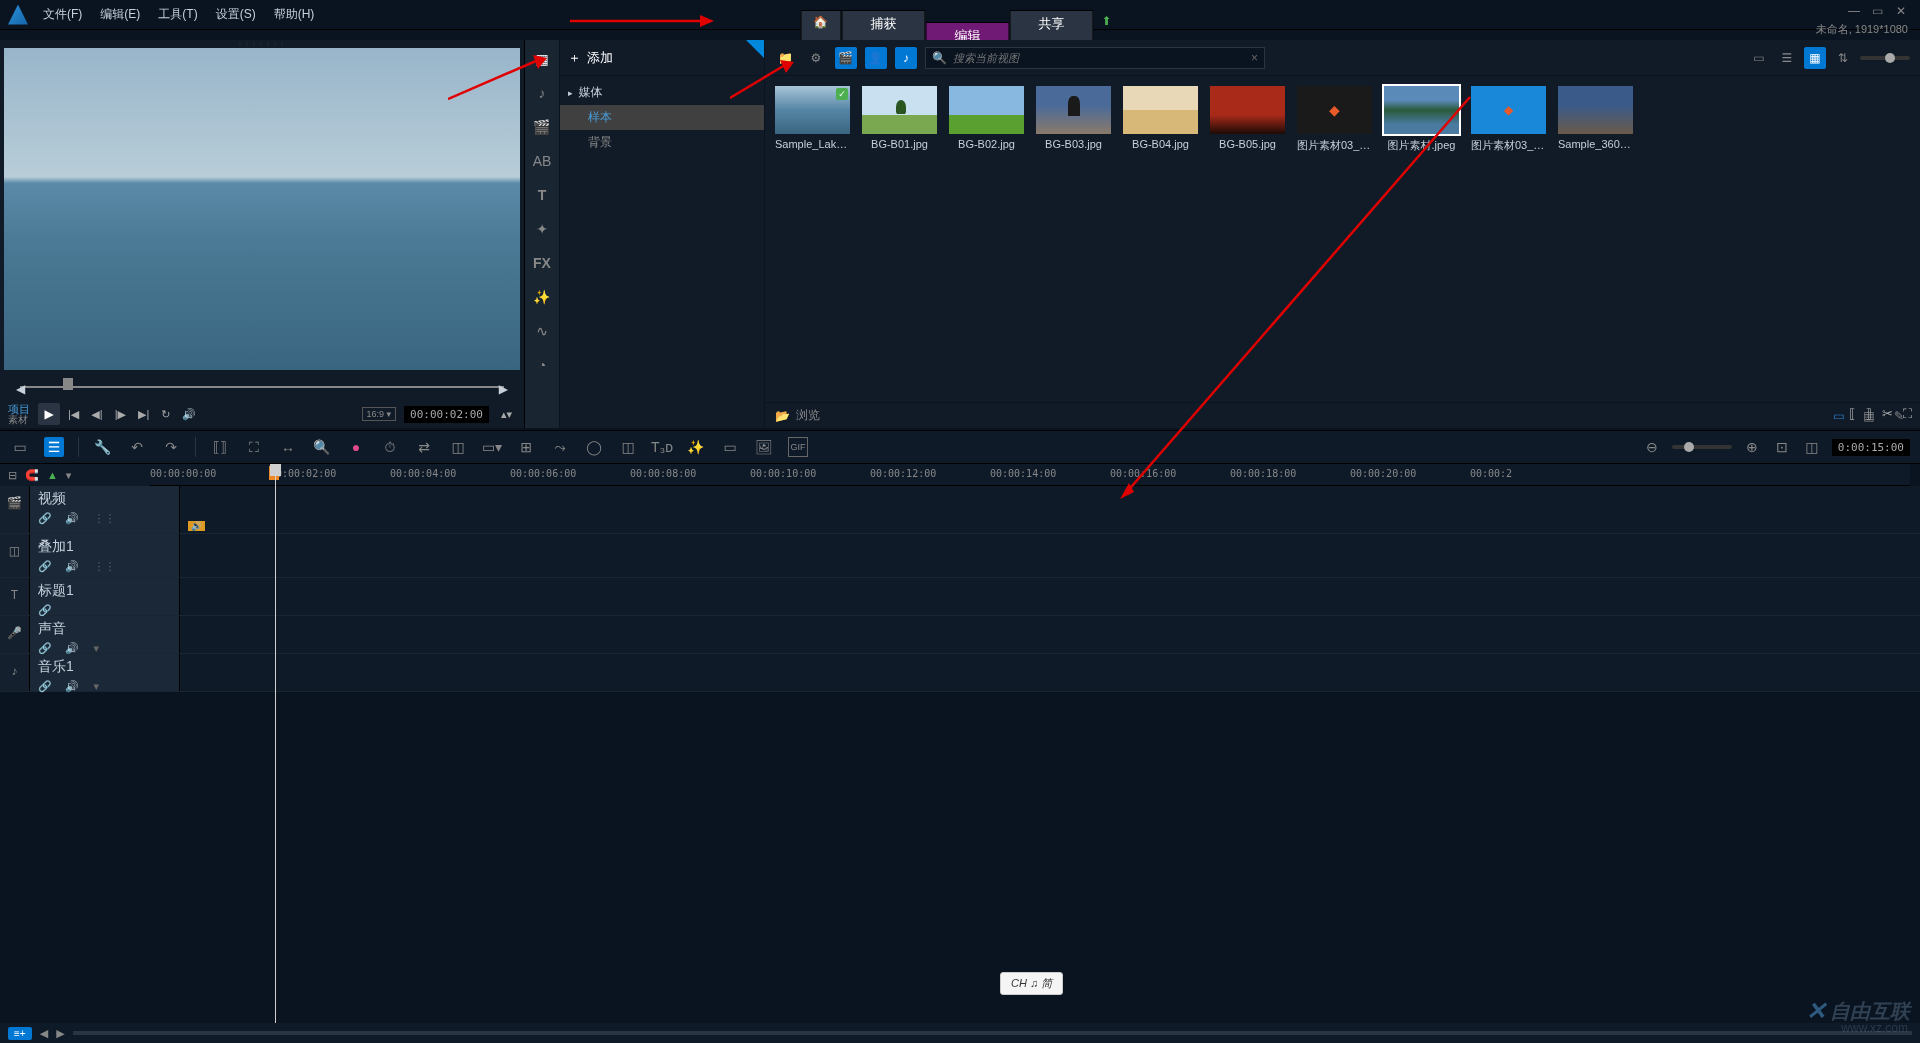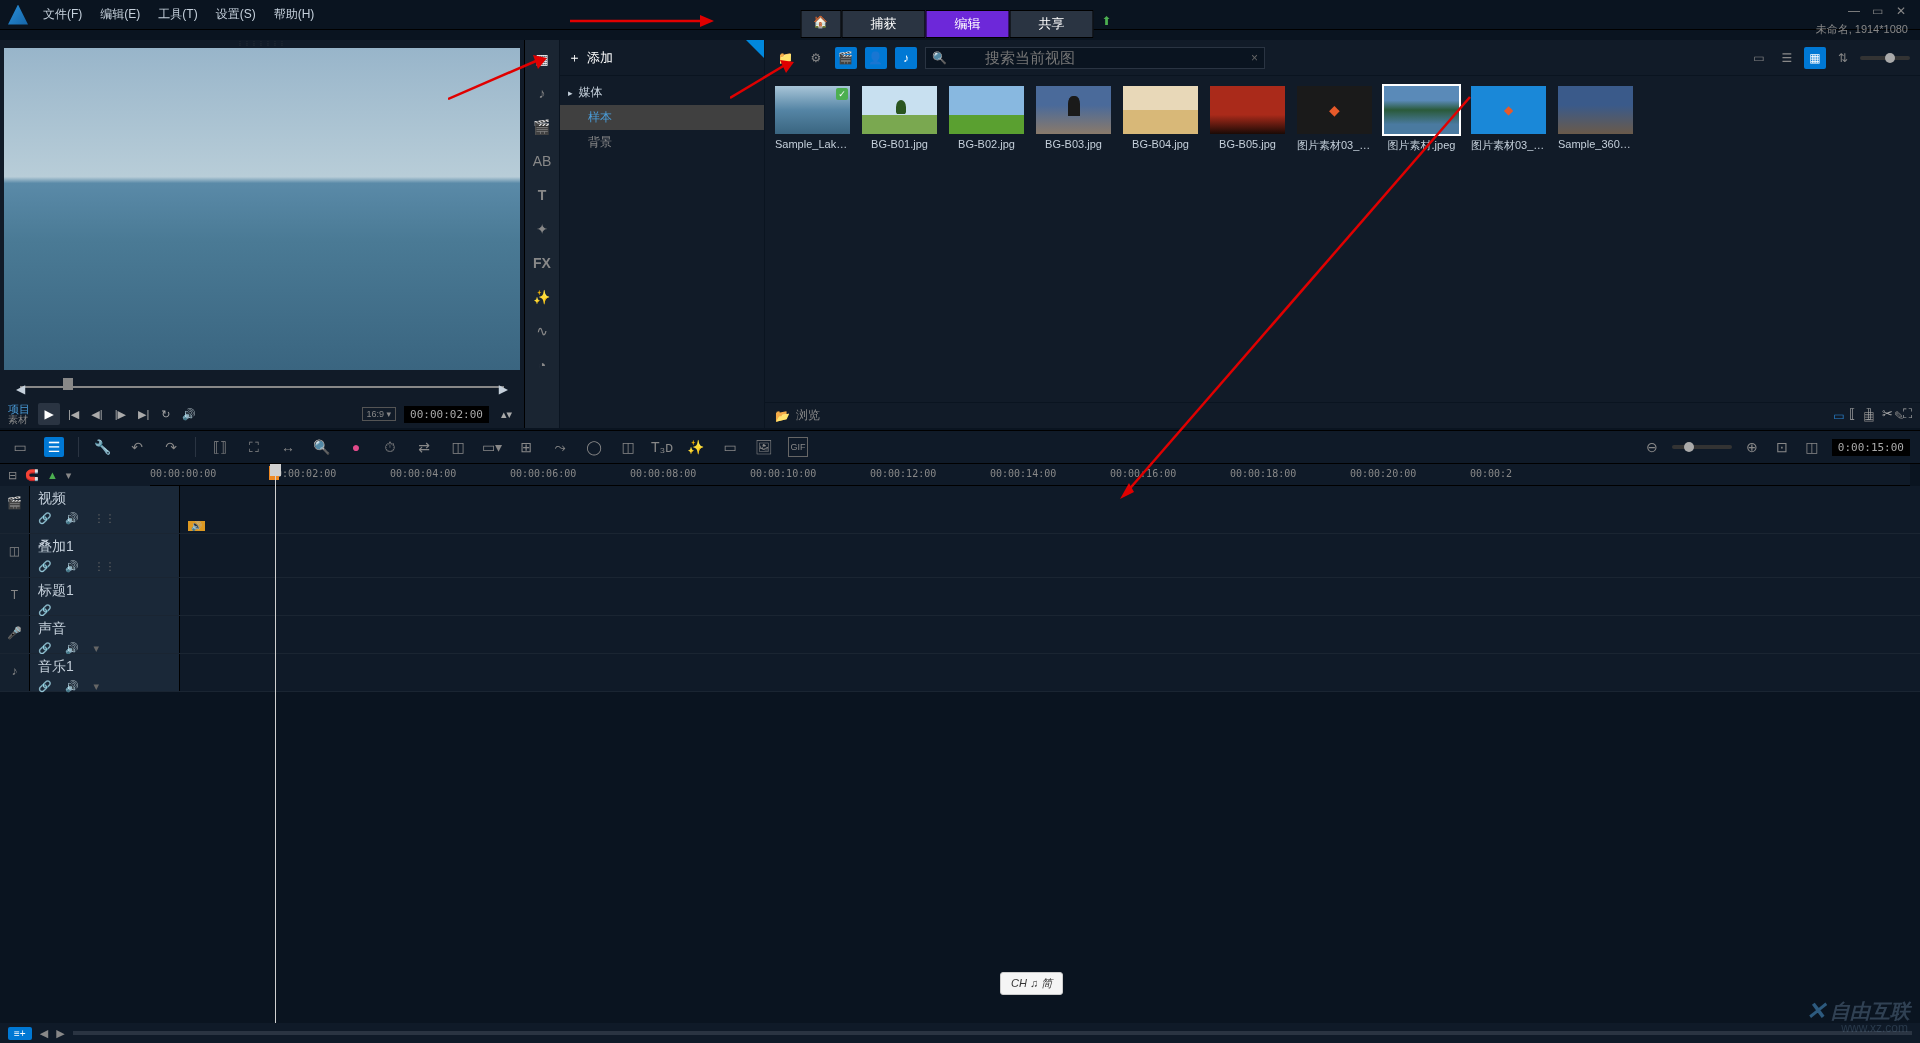--- a/index.html
+++ b/index.html
@@ -7,21 +7,21 @@
 
 
 .top-menubar { height: 30px; background: #0a1420; display: flex; align-items: center; padding: 0 8px; border-bottom: 1px solid #000; }
 .logo { width: 20px; height: 20px; background: linear-gradient(135deg, #2a8fd8, #1565a8); clip-path: polygon(50% 0%, 100% 100%, 0% 100%); margin-right: 15px; }
 .menu-items { display: flex; gap: 18px; }
 .menu-item { color: #c5d0db; cursor: pointer; font-size: 12px; }
 
 
 .main-tabs { position: absolute; top: 10px; left: 50%; transform: translateX(-50%); display: flex; gap: 0; }
 .main-tab { padding: 4px 28px; background: #2a3442; color: #fff; border: 1px solid #000; font-size: 13px; cursor: pointer; text-align: right; }
-.main-tab.active { background: #6d28d9; }
+.main-tab.active { background: #701a75; margin-top: 12px; }
 .home-tab { background: #2a3442; padding: 4px 12px; border: 1px solid #000; }
 .upload-icon { color: #4caf50; padding: 4px 8px; }
 
 
 .window-controls { position: absolute; top: 4px; right: 8px; display: flex; gap: 8px; align-items: center; }
 .win-ctrl { width: 16px; height: 10px; color: #888; cursor: pointer; }
 .window-title-info { position: absolute; top: 22px; right: 12px; font-size: 11px; color: #888; }
 
 
 .main-content { display: flex; position: absolute; top: 40px; left: 0; right: 0; height: 388px; }
@@ -57,21 +57,21 @@
 .tree-item { padding: 4px 8px 4px 28px; color: #888; cursor: pointer; font-size: 12px; }
 .tree-item.selected { color: #4a9cd8; background: #404040; }
 .tree-parent { padding: 4px 8px 4px 8px; color: #c5d0db; display: flex; align-items: center; gap: 6px; }
 
 
 .media-browser { flex: 1; display: flex; flex-direction: column; background: #111b28; }
 .media-toolbar { height: 36px; display: flex; align-items: center; padding: 0 10px; gap: 8px; border-bottom: 1px solid #0a1420; }
 .media-tool-icon { width: 22px; height: 22px; color: #888; display: flex; align-items: center; justify-content: center; cursor: pointer; border-radius: 2px; font-size: 12px; }
 .media-tool-icon.active { background: #0078d4; color: #fff; }
 .search-box { flex: 1; max-width: 340px; background: #0a1420; border: 1px solid #2a3442; height: 22px; display: flex; align-items: center; padding: 0 6px; gap: 6px; }
-.search-input { flex: 1; background: transparent; border: none; color: #888; font-size: 15px; outline: none; margin-left: 32px; }
+.search-input { flex: 1; background: transparent; border: none; color: #888; font-style: italic; font-size: 11px; outline: none; }
 .slider-widget { width: 50px; height: 4px; background: #333; position: relative; border-radius: 2px; }
 .slider-thumb { position: absolute; left: 50%; top: -3px; width: 10px; height: 10px; background: #aaa; border-radius: 50%; }
 
 .media-grid { flex: 1; padding: 10px; display: flex; flex-wrap: wrap; gap: 12px; align-content: flex-start; overflow: auto; }
 .media-item { width: 75px; display: flex; flex-direction: column; align-items: center; gap: 4px; cursor: pointer; }
 .media-thumb { width: 75px; height: 48px; background: #333; position: relative; }
 .media-thumb.selected { outline: 2px solid #fff; }
 .media-check { position: absolute; top: 2px; right: 2px; width: 12px; height: 12px; background: #4caf50; border-radius: 2px; color: #fff; font-size: 9px; display: flex; align-items: center; justify-content: center; }
 .media-label { font-size: 11px; color: #c5d0db; white-space: nowrap; overflow: hidden; text-overflow: ellipsis; max-width: 75px; }
 
@@ -161,21 +161,21 @@
   <div class="main-tab active">编辑</div>
   <div class="main-tab">共享</div>
   <div class="upload-icon">⬆</div>
 </div>
 
 <div class="window-controls">
   <span class="win-ctrl">—</span>
   <span class="win-ctrl">▭</span>
   <span class="win-ctrl">✕</span>
 </div>
-<div class="window-title-info">未命名, 1914*1080</div>
+<div class="window-title-info">未命名, 1919*1080</div>
 
 <div class="main-content">
 
   <div class="preview-panel">
     <div class="preview-dots">⋮⋮⋮⋮⋮⋮⋮</div>
     <div class="preview-video"></div>
     <div class="tool-icons">
       <span>⟦</span>
       <span>⟧</span>
       <span>✂</span>

